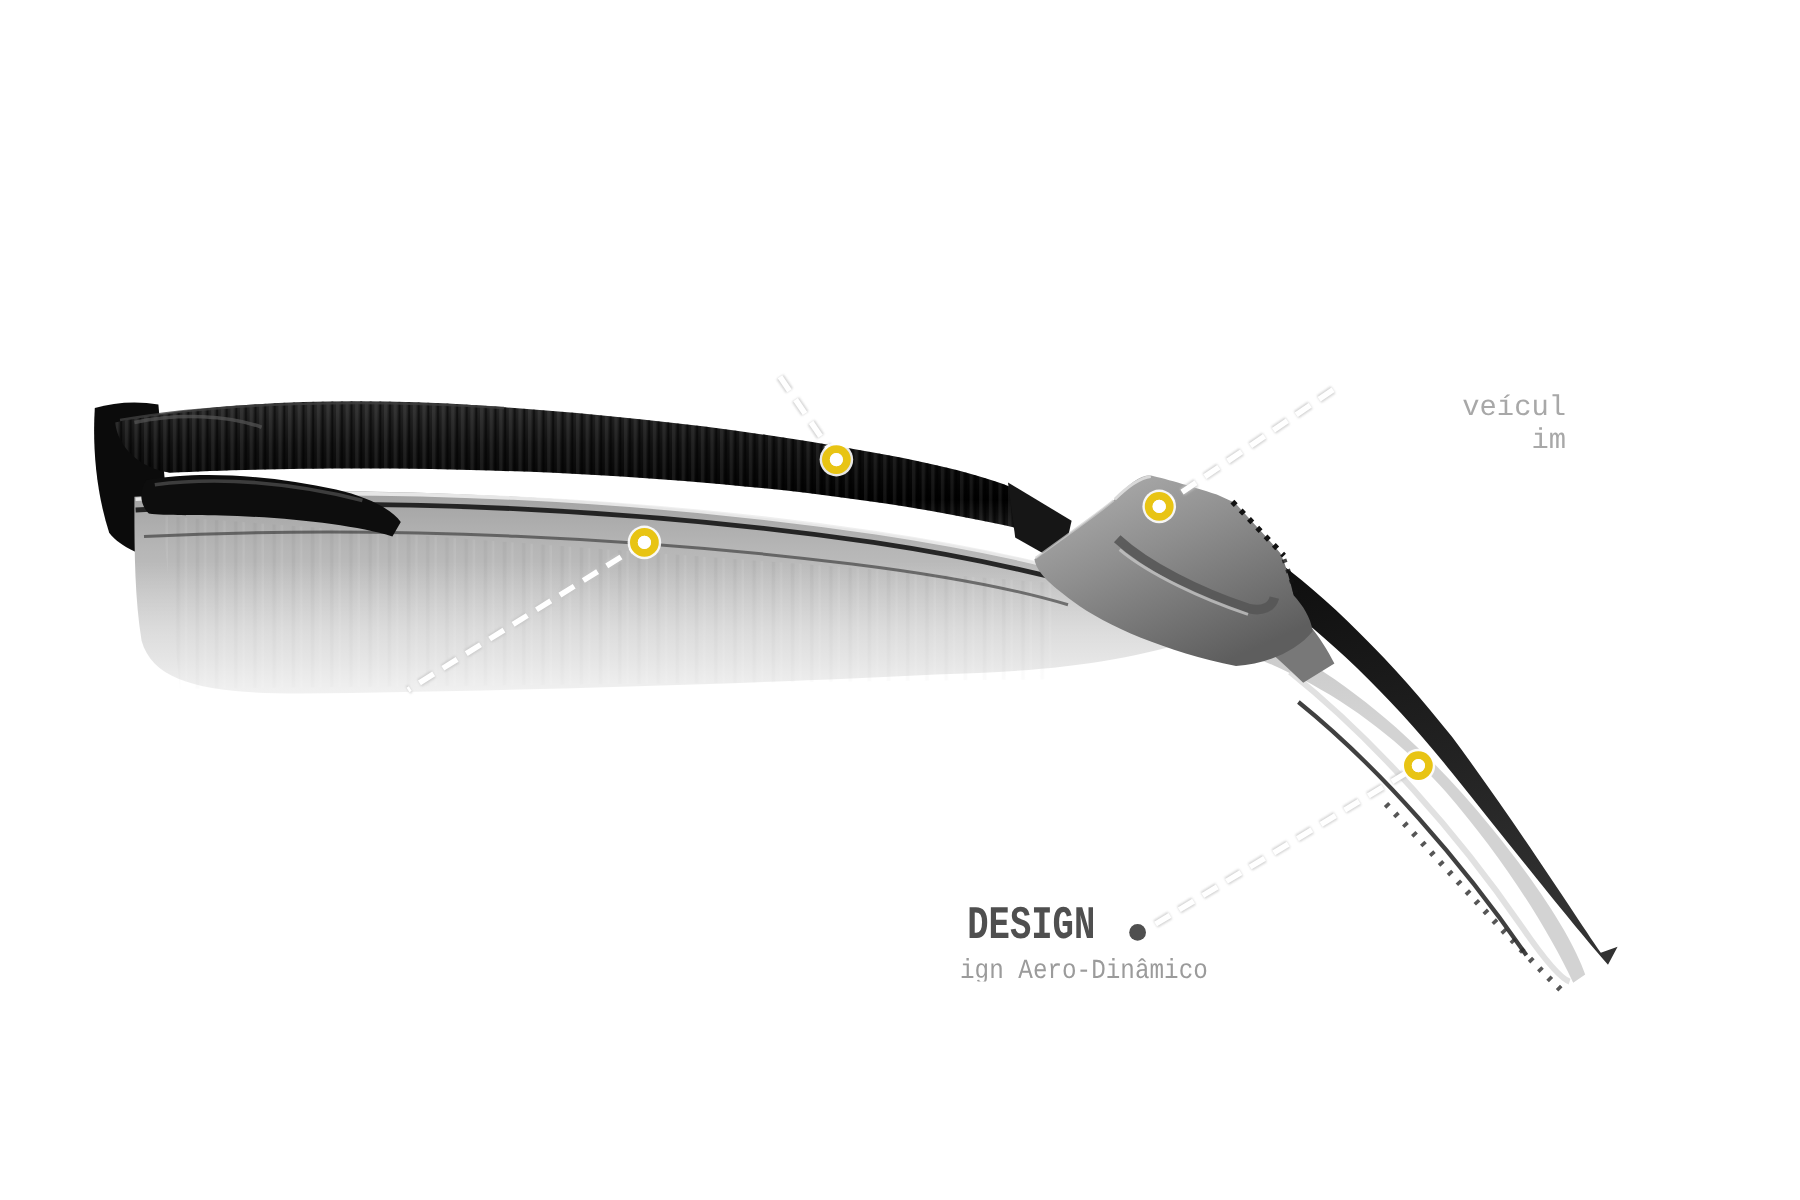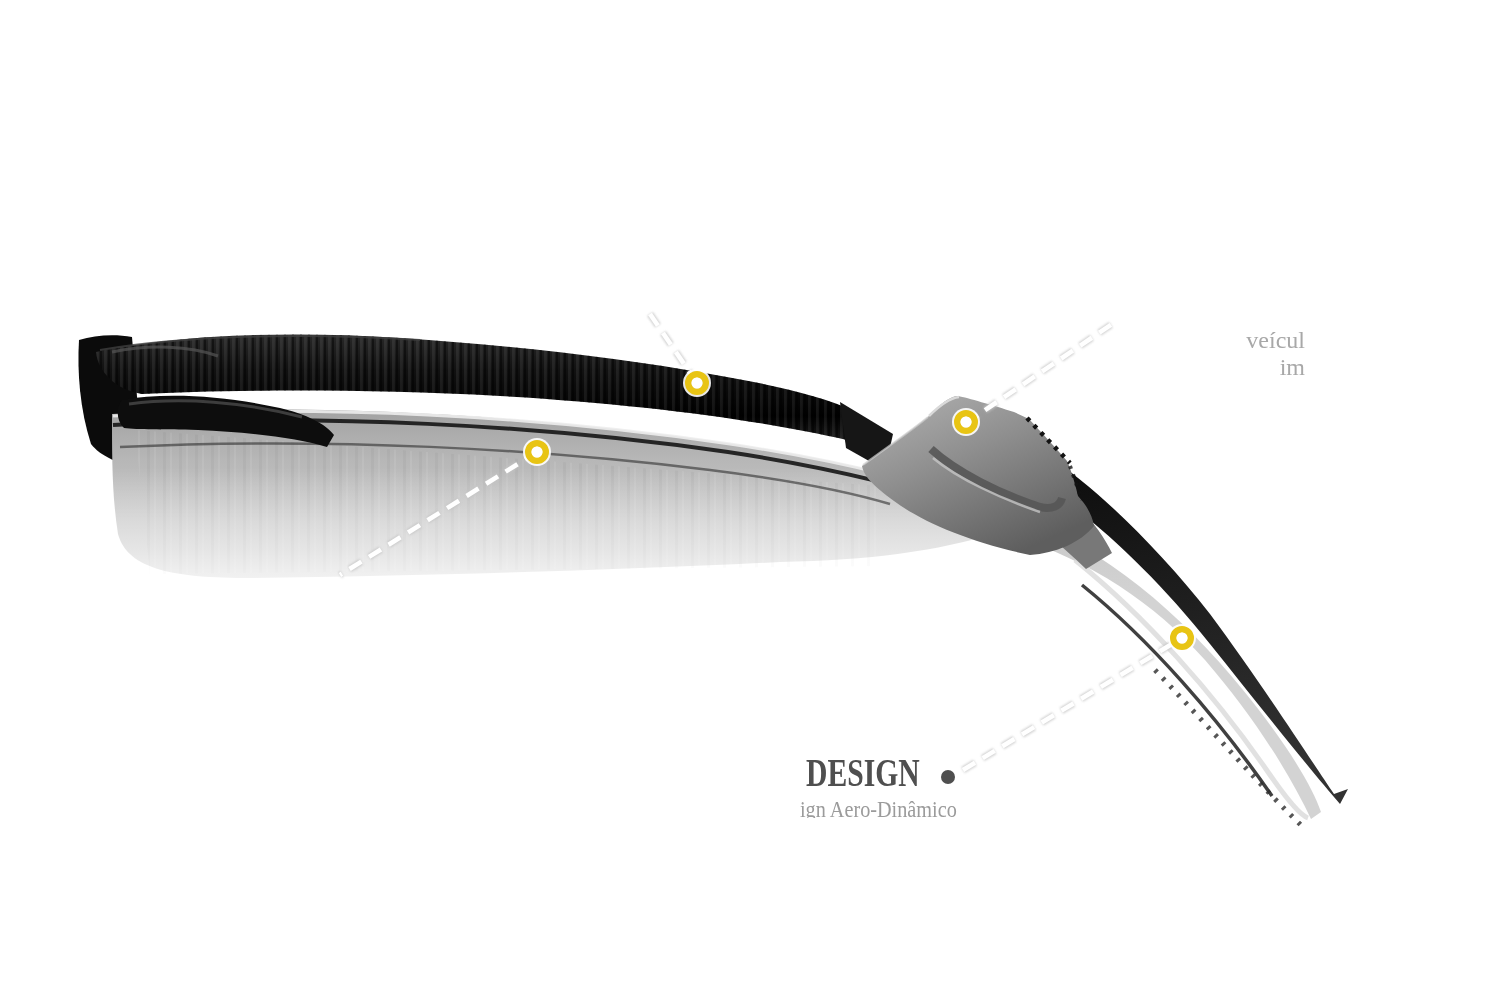--- a/index.html
+++ b/index.html
@@ -1,21 +1,21 @@
 <!DOCTYPE html>
 <html><head>
 <meta charset="utf-8">
 <style>
   html,body{margin:0;padding:0;background:#ffffff;}
   .stage{
     position:relative;
     width:1428px;height:1000px;
     background:#ffffff;
     overflow:hidden;
-    font-family:Liberation Serif, serif;
+    font-family:Liberation Mono, monospace;
   }
   .stage svg{position:absolute;left:0;top:0;}
 
   
   .dash-shadow{stroke:#c4c4c4;stroke-width:7;fill:none;stroke-dasharray:14 9;opacity:.75;}
   .dash-main{stroke:#ffffff;stroke-width:4.6;fill:none;stroke-dasharray:14 9;}
   .marker-halo{fill:#ffffff;opacity:.9;}
   .marker-ring{fill:none;stroke-width:6.5;}
   .marker-core{fill:#ffffff;}
 

